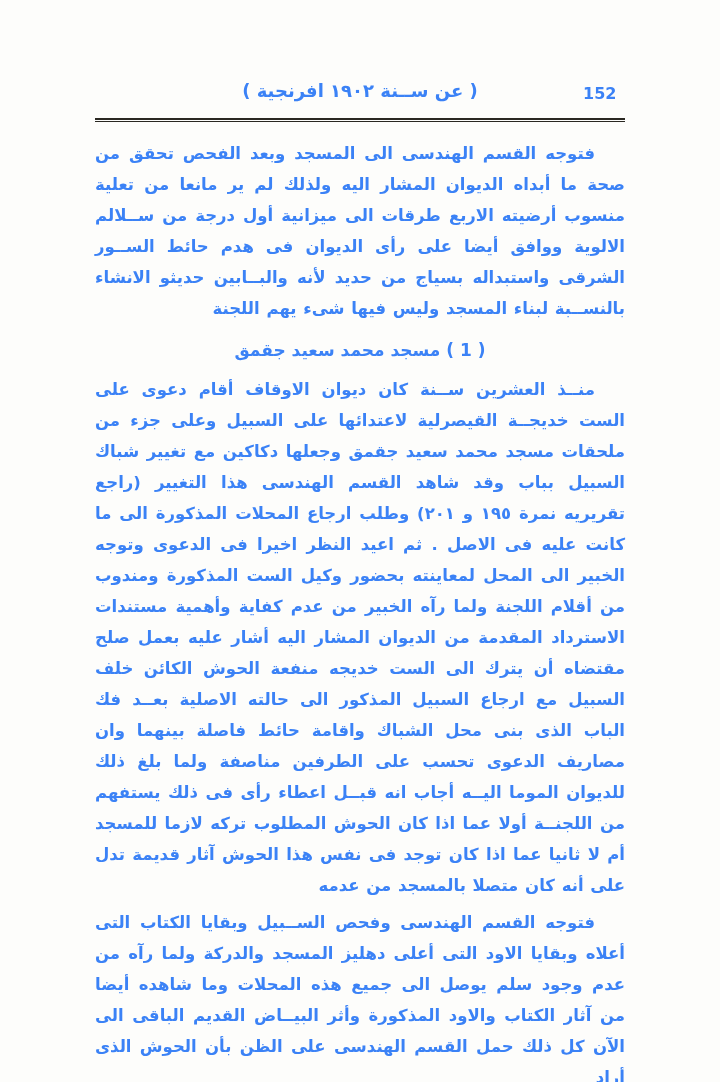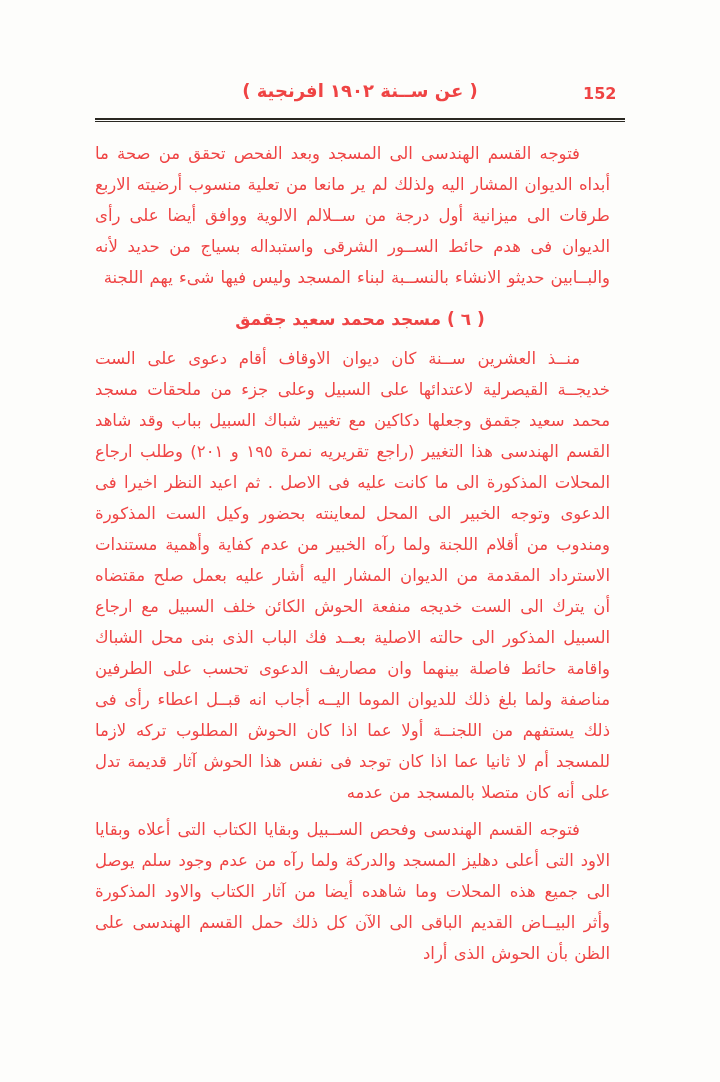--- a/index.html
+++ b/index.html
@@ -6,21 +6,21 @@
     margin: 0;
     padding: 0;
     background: #ffffff;
   }
   .page {
     position: relative;
     width: 720px;
     height: 1082px;
     background: #fdfdfb;
     font-family: "DejaVu Sans", sans-serif;
-    color: #ef4444;
+    color: #3b82f6;
     direction: rtl;
     overflow: hidden;
     box-sizing: border-box;
   }
   .content {
     position: absolute;
     top: 80px;
     right: 95px;
     width: 530px;
   }
@@ -43,26 +43,27 @@
     direction: ltr;
   }
   .header-rule {
     border: 0;
     border-top: 2px solid #2a2822;
     border-bottom: 1px solid #2a2822;
     height: 1px;
     margin: 4px 0 16px 0;
   }
   .body-text p {
-    margin: 0 15px 6px 0;
+    margin: 0 0 6px 0;
     font-size: 16.5px;
     line-height: 31px;
     text-align: justify;
     text-indent: 30px;
     word-spacing: 1px;
+    font-weight: bold;
   }
   .section-heading {
     text-align: center;
     font-size: 17px;
     font-weight: bold;
     margin: 16px 0 14px 0;
   }
 </style>
 </head>
 <body>
@@ -73,21 +74,21 @@
     <div class="page-header">
       <div class="header-title">( عن ســنة ١٩٠٢ افرنجية )</div>
       <div class="page-number">152</div>
     </div>
 
     <div class="header-rule"></div>
 
     <div class="body-text">
       <p>فتوجه القسم الهندسى الى المسجد وبعد الفحص تحقق من صحة ما أبداه الديوان المشار اليه ولذلك لم ير مانعا من تعلية منسوب أرضيته الاربع طرقات الى ميزانية أول درجة من ســلالم الالوية ووافق أيضا على رأى الديوان فى هدم حائط الســور الشرقى واستبداله بسياج من حديد لأنه والبــابين حديثو الانشاء بالنســبة لبناء المسجد وليس فيها شىء يهم اللجنة</p>
 
-      <div class="section-heading">( ٦ ) مسجد محمد سعيد جقمق</div>
+      <div class="section-heading">( 1 ) مسجد محمد سعيد جقمق</div>
 
       <p>منــذ العشرين ســنة كان ديوان الاوقاف أقام دعوى على الست خديجــة القيصرلية لاعتدائها على السبيل وعلى جزء من ملحقات مسجد محمد سعيد جقمق وجعلها دكاكين مع تغيير شباك السبيل بباب وقد شاهد القسم الهندسى هذا التغيير (راجع تقريريه نمرة ١٩٥ و ٢٠١) وطلب ارجاع المحلات المذكورة الى ما كانت عليه فى الاصل . ثم اعيد النظر اخيرا فى الدعوى وتوجه الخبير الى المحل لمعاينته بحضور وكيل الست المذكورة ومندوب من أقلام اللجنة ولما رآه الخبير من عدم كفاية وأهمية مستندات الاسترداد المقدمة من الديوان المشار اليه أشار عليه بعمل صلح مقتضاه أن يترك الى الست خديجه منفعة الحوش الكائن خلف السبيل مع ارجاع السبيل المذكور الى حالته الاصلية بعــد فك الباب الذى بنى محل الشباك واقامة حائط فاصلة بينهما وان مصاريف الدعوى تحسب على الطرفين مناصفة ولما بلغ ذلك للديوان الموما اليــه أجاب انه قبــل اعطاء رأى فى ذلك يستفهم من اللجنــة أولا عما اذا كان الحوش المطلوب تركه لازما للمسجد أم لا ثانيا عما اذا كان توجد فى نفس هذا الحوش آثار قديمة تدل على أنه كان متصلا بالمسجد من عدمه</p>
 
       <p>فتوجه القسم الهندسى وفحص الســبيل وبقايا الكتاب التى أعلاه وبقايا الاود التى أعلى دهليز المسجد والدركة ولما رآه من عدم وجود سلم يوصل الى جميع هذه المحلات وما شاهده أيضا من آثار الكتاب والاود المذكورة وأثر البيــاض القديم الباقى الى الآن كل ذلك حمل القسم الهندسى على الظن بأن الحوش الذى أراد</p>
     </div>
 
   </div>
 </div>
 
 </body></html>

